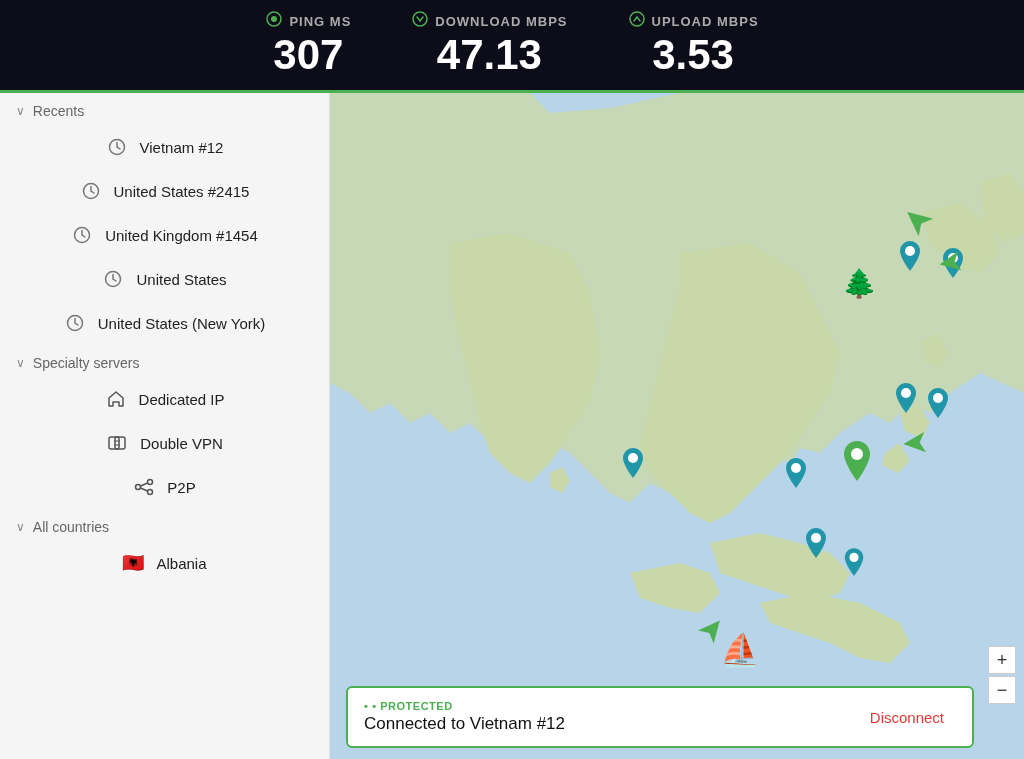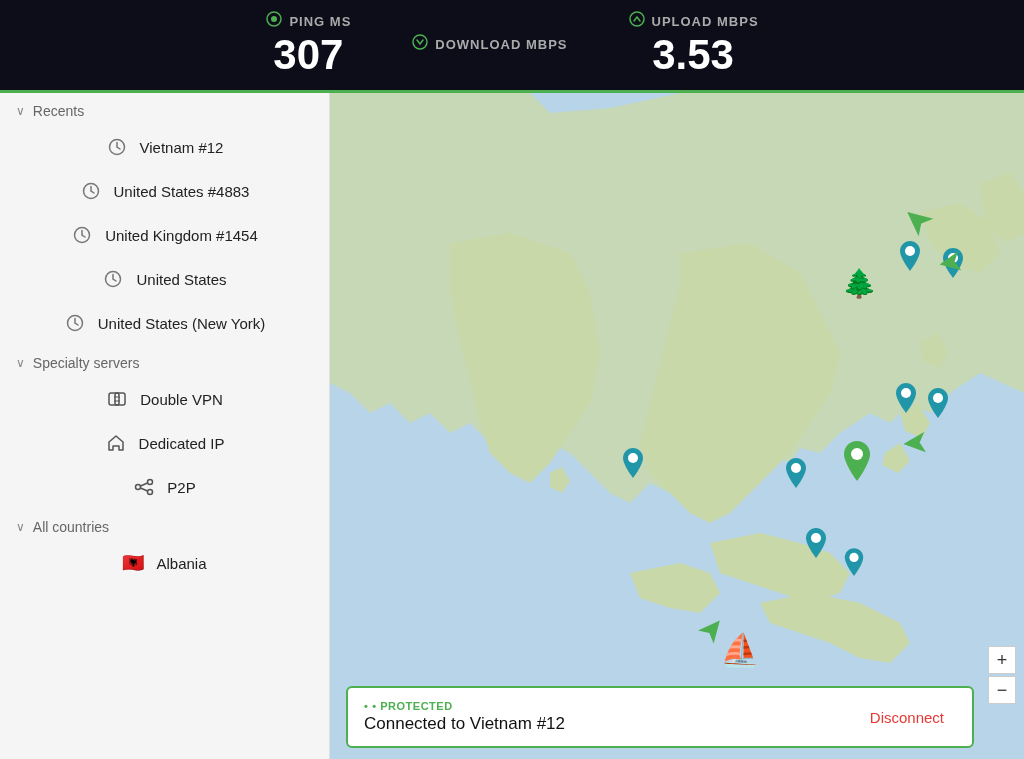--- a/index.html
+++ b/index.html
@@ -195,20 +195,21 @@
     <div class="stat-value">307</div>
   </div>
   <div class="stat-item">
     <div class="stat-label">
       <span class="stat-icon"><svg width="18" height="18" viewBox="0 0 18 18">
             <circle cx="9" cy="9" r="7" stroke="#4caf50" stroke-width="1.5" fill="none"></circle>
             <polyline points="6,7 9,11 12,7" stroke="#4caf50" stroke-width="1.5" fill="none" stroke-linecap="round"></polyline>
           </svg></span>
       <span>DOWNLOAD Mbps</span>
     </div>
+    <div class="stat-value">47.13</div>
   </div>
   <div class="stat-item">
     <div class="stat-label">
       <span class="stat-icon"><svg width="18" height="18" viewBox="0 0 18 18">
             <circle cx="9" cy="9" r="7" stroke="#4caf50" stroke-width="1.5" fill="none"></circle>
             <polyline points="6,11 9,7 12,11" stroke="#4caf50" stroke-width="1.5" fill="none" stroke-linecap="round"></polyline>
           </svg></span>
       <span>UPLOAD Mbps</span>
     </div>
     <div class="stat-value">3.53</div>
@@ -234,21 +235,21 @@
       <span>Vietnam #12</span>
     </div>
 
     <div class="sidebar-item">
       <span class="item-icon">
         <svg width="18" height="18" viewBox="0 0 18 18" fill="none">
           <circle cx="9" cy="9" r="7.5" stroke="#777" stroke-width="1.5"></circle>
           <polyline points="9,4.5 9,9 12,11" stroke="#777" stroke-width="1.5" stroke-linecap="round"></polyline>
         </svg>
       </span>
-      <span>United States #4883</span>
+      <span>United States #2415</span>
     </div>
 
     <div class="sidebar-item">
       <span class="item-icon">
         <svg width="18" height="18" viewBox="0 0 18 18" fill="none">
           <circle cx="9" cy="9" r="7.5" stroke="#777" stroke-width="1.5"></circle>
           <polyline points="9,4.5 9,9 12,11" stroke="#777" stroke-width="1.5" stroke-linecap="round"></polyline>
         </svg>
       </span>
       <span>United Kingdom #1454</span>
@@ -270,41 +271,41 @@
           <circle cx="9" cy="9" r="7.5" stroke="#777" stroke-width="1.5"></circle>
           <polyline points="9,4.5 9,9 12,11" stroke="#777" stroke-width="1.5" stroke-linecap="round"></polyline>
         </svg>
       </span>
       <span>United States (New York)</span>
     </div>
 
     <div class="section-header">
       <span class="chevron">∨</span>
       <span>Specialty servers</span>
+    </div>
+
+    <div class="sidebar-item">
+      <span class="item-icon">
+        <svg width="20" height="20" viewBox="0 0 20 20" fill="none">
+          <path d="M3 9L10 3L17 9V17H13V13H7V17H3V9Z" stroke="#555" stroke-width="1.5" stroke-linejoin="round"></path>
+        </svg>
+      </span>
+      <span>Dedicated IP</span>
     </div>
 
     <div class="sidebar-item">
       <span class="item-icon">
         <svg width="20" height="20" viewBox="0 0 20 20" fill="none">
           <rect x="2" y="4" width="10" height="12" rx="2" stroke="#555" stroke-width="1.5"></rect>
           <rect x="8" y="4" width="10" height="12" rx="2" stroke="#555" stroke-width="1.5"></rect>
           <line x1="7" y1="8" x2="13" y2="8" stroke="#555" stroke-width="1"></line>
           <line x1="7" y1="12" x2="13" y2="12" stroke="#555" stroke-width="1"></line>
         </svg>
       </span>
       <span>Double VPN</span>
-    </div>
-
-    <div class="sidebar-item">
-      <span class="item-icon">
-        <svg width="20" height="20" viewBox="0 0 20 20" fill="none">
-          <path d="M3 9L10 3L17 9V17H13V13H7V17H3V9Z" stroke="#555" stroke-width="1.5" stroke-linejoin="round"></path>
-        </svg>
-      </span>
-      <span>Dedicated IP</span>
     </div>
 
 
     <div class="sidebar-item">
       <span class="item-icon">
         <svg width="20" height="20" viewBox="0 0 20 20" fill="none">
           <circle cx="4" cy="10" r="2.5" stroke="#555" stroke-width="1.5"></circle>
           <circle cx="16" cy="5" r="2.5" stroke="#555" stroke-width="1.5"></circle>
           <circle cx="16" cy="15" r="2.5" stroke="#555" stroke-width="1.5"></circle>
           <line x1="6.5" y1="9" x2="13.5" y2="6" stroke="#555" stroke-width="1.5"></line>

